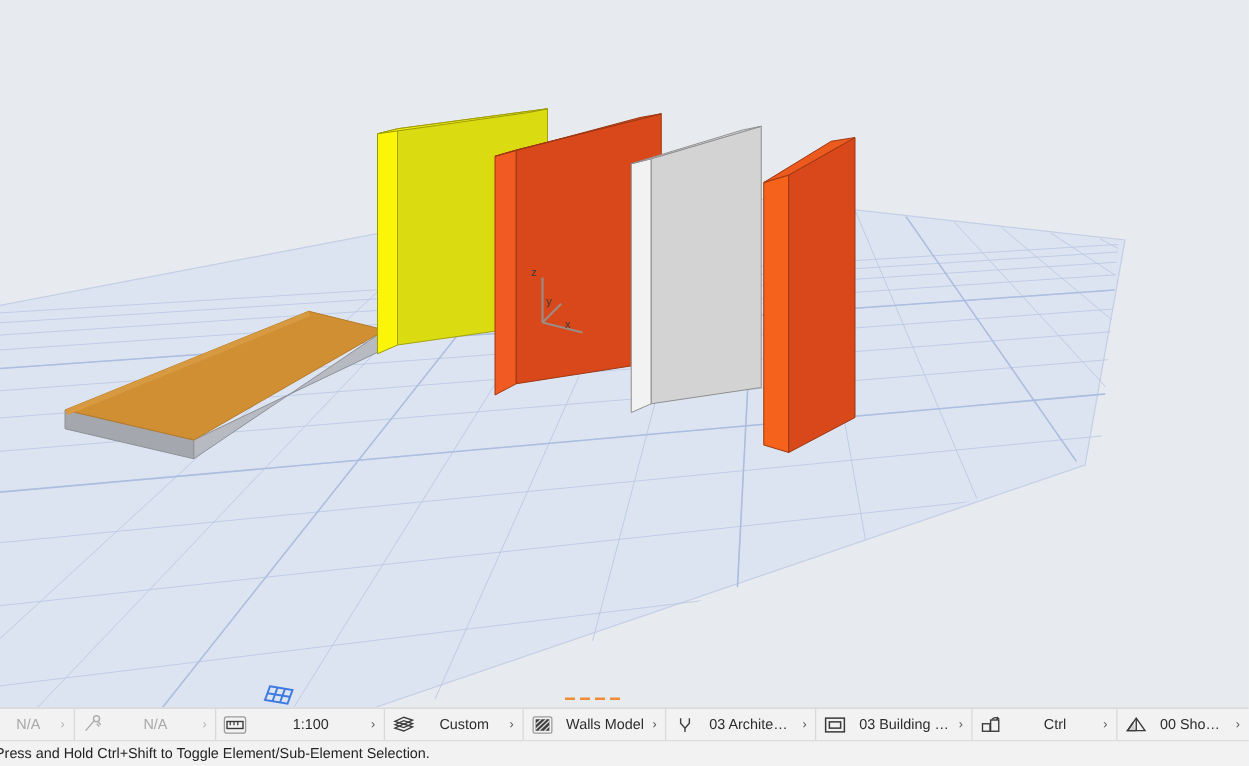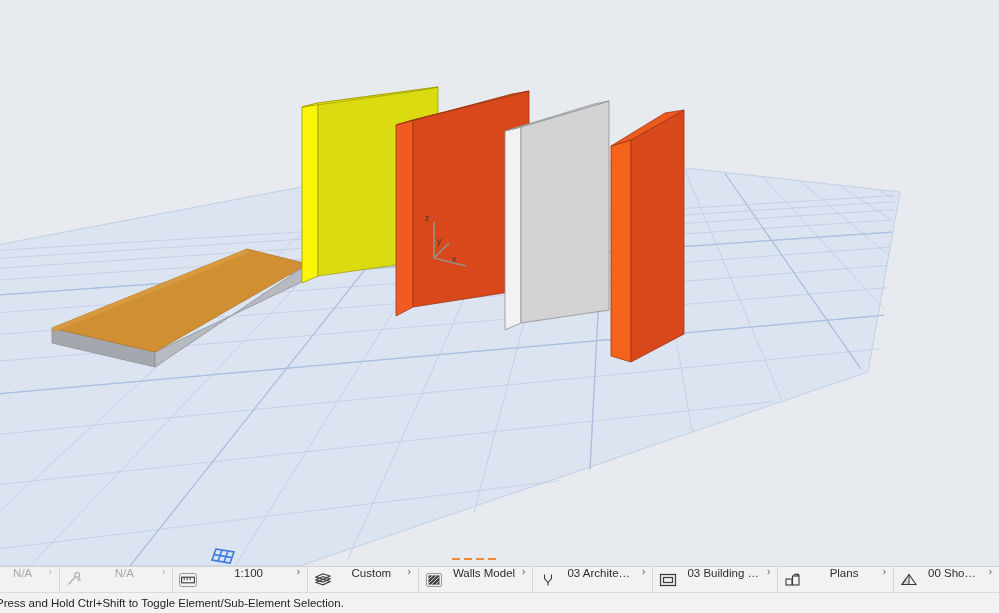--- a/index.html
+++ b/index.html
@@ -19,21 +19,21 @@
     display:flex; align-items:center; justify-content:space-between; }
   #dash-marker i { display:block; width:8px; height:2px; background:#ef8c39; }
 
   
   #grid-icon { position:absolute; left:208px; top:545px; width:30px; height:22px; }
 
   
   #statusbar { position:absolute; left:0; top:566px; width:999px; height:26px;
     background:#f2f2f2; border-top:1px solid #d2d2d2;
     display:flex; align-items:stretch; }
-  .sb-cell { display:flex; align-items:flex-start; height:100%;
+  .sb-cell { display:flex; align-items:center; height:100%;
     border-right:1px solid #d8d8d8; position:relative; }
   .sb-icon { display:flex; align-items:center; justify-content:center;
     width:30px; height:100%; flex:0 0 30px; }
   .sb-label { font-size:11.5px; color:#2d2d2d; white-space:nowrap;
     text-align:center; flex:1 1 auto; padding:0 4px;
     overflow:hidden; text-overflow:ellipsis; }
   .sb-label.dim { color:#a8a8a8; }
   .sb-arrow { font-size:10px; color:#555; padding:0 7px 0 3px; flex:0 0 auto;
     line-height:1; }
   .sb-arrow.dim { color:#b4b4b4; }
@@ -294,21 +294,21 @@
       <span class="sb-icon">
         <svg width="18" height="16" viewBox="0 0 18 16">
           <g stroke="#3a3a3a" stroke-width="1.1" fill="none">
             <rect x="2" y="7" width="6" height="6"></rect>
             <rect x="8.5" y="4" width="6.5" height="9"></rect>
             <path d="M9.5 3.5 q2.5 -2.6 4.8 -0.4"></path>
             <path d="M13.6 1.6 l1.2 1.3 l-1.6 0.6"></path>
           </g>
         </svg>
       </span>
-      <span class="sb-label">Plans</span>
+      <span class="sb-label">Ctrl</span>
       <span class="sb-arrow">›</span>
     </div>
 
     <div class="sb-cell w-show">
       <span class="sb-icon">
         <svg width="20" height="16" viewBox="0 0 20 16">
           <g stroke="#3a3a3a" stroke-width="1.1" fill="none">
             <path d="M3 12.5 L10 2.5 L17 12.5 Z"></path>
             <path d="M10 2.5 L10 12.5"></path>
             <path d="M10 12.5 L3 12.5 L7.5 6.0"></path>

